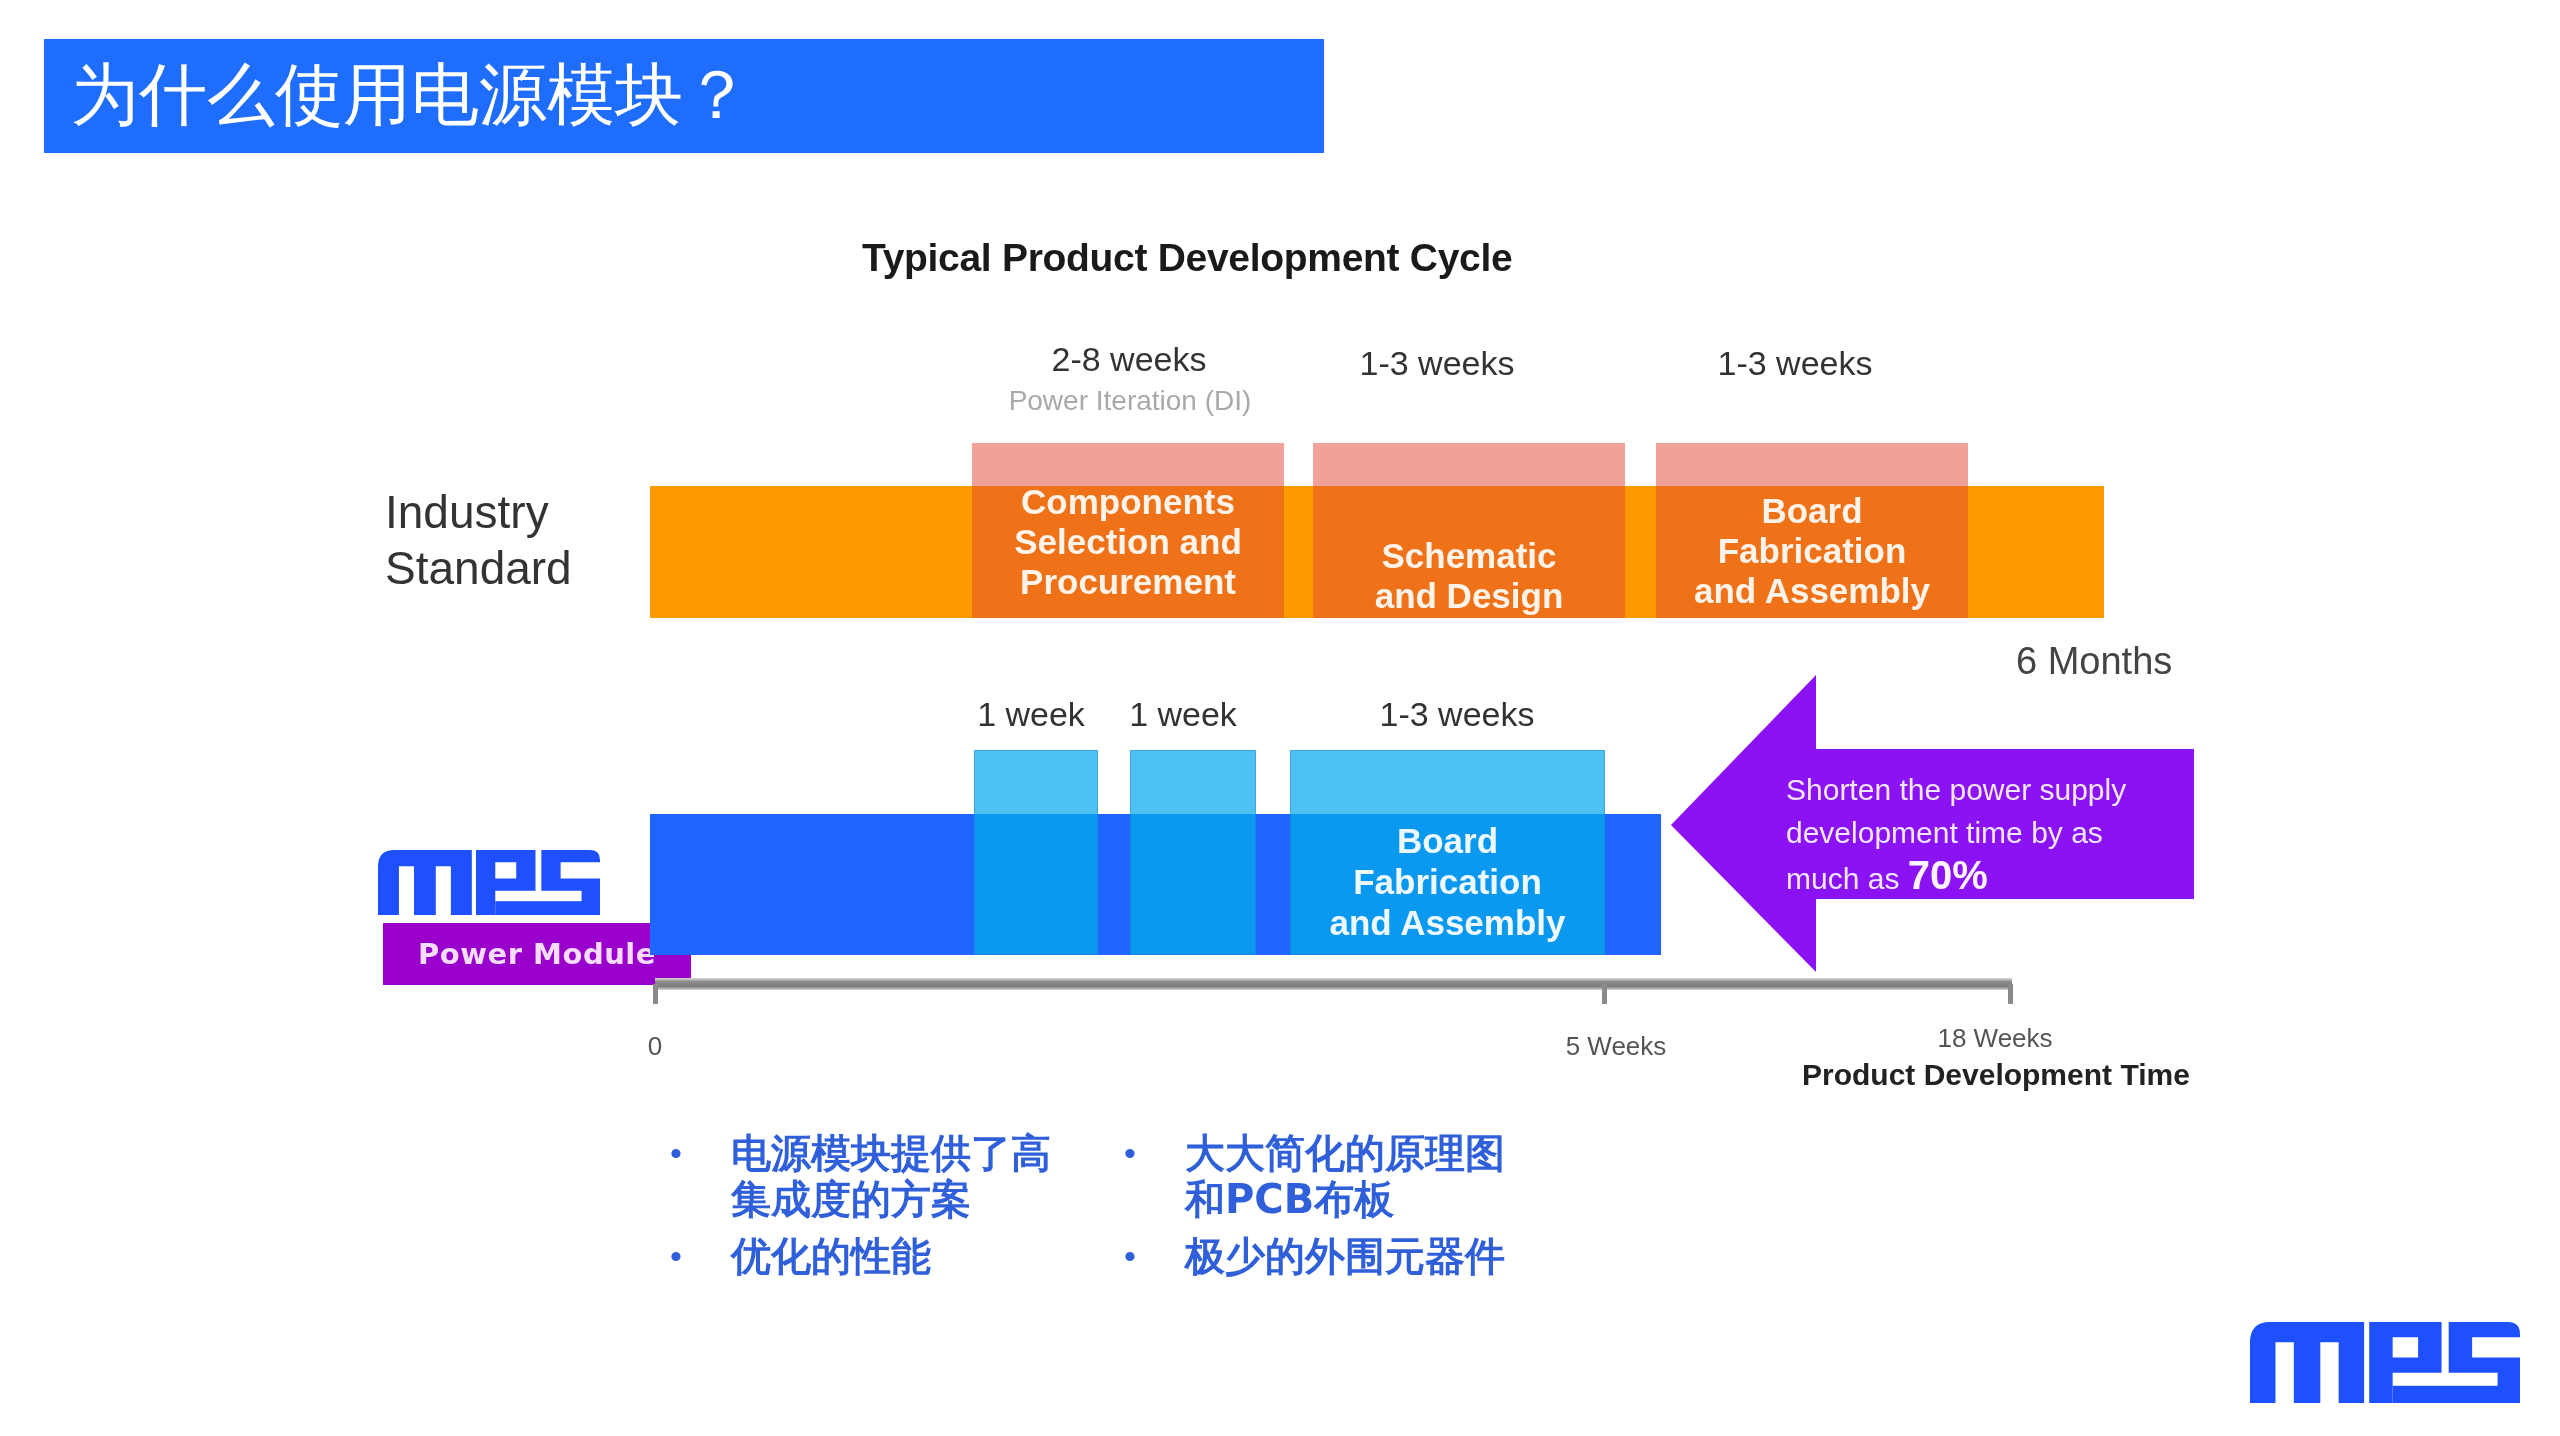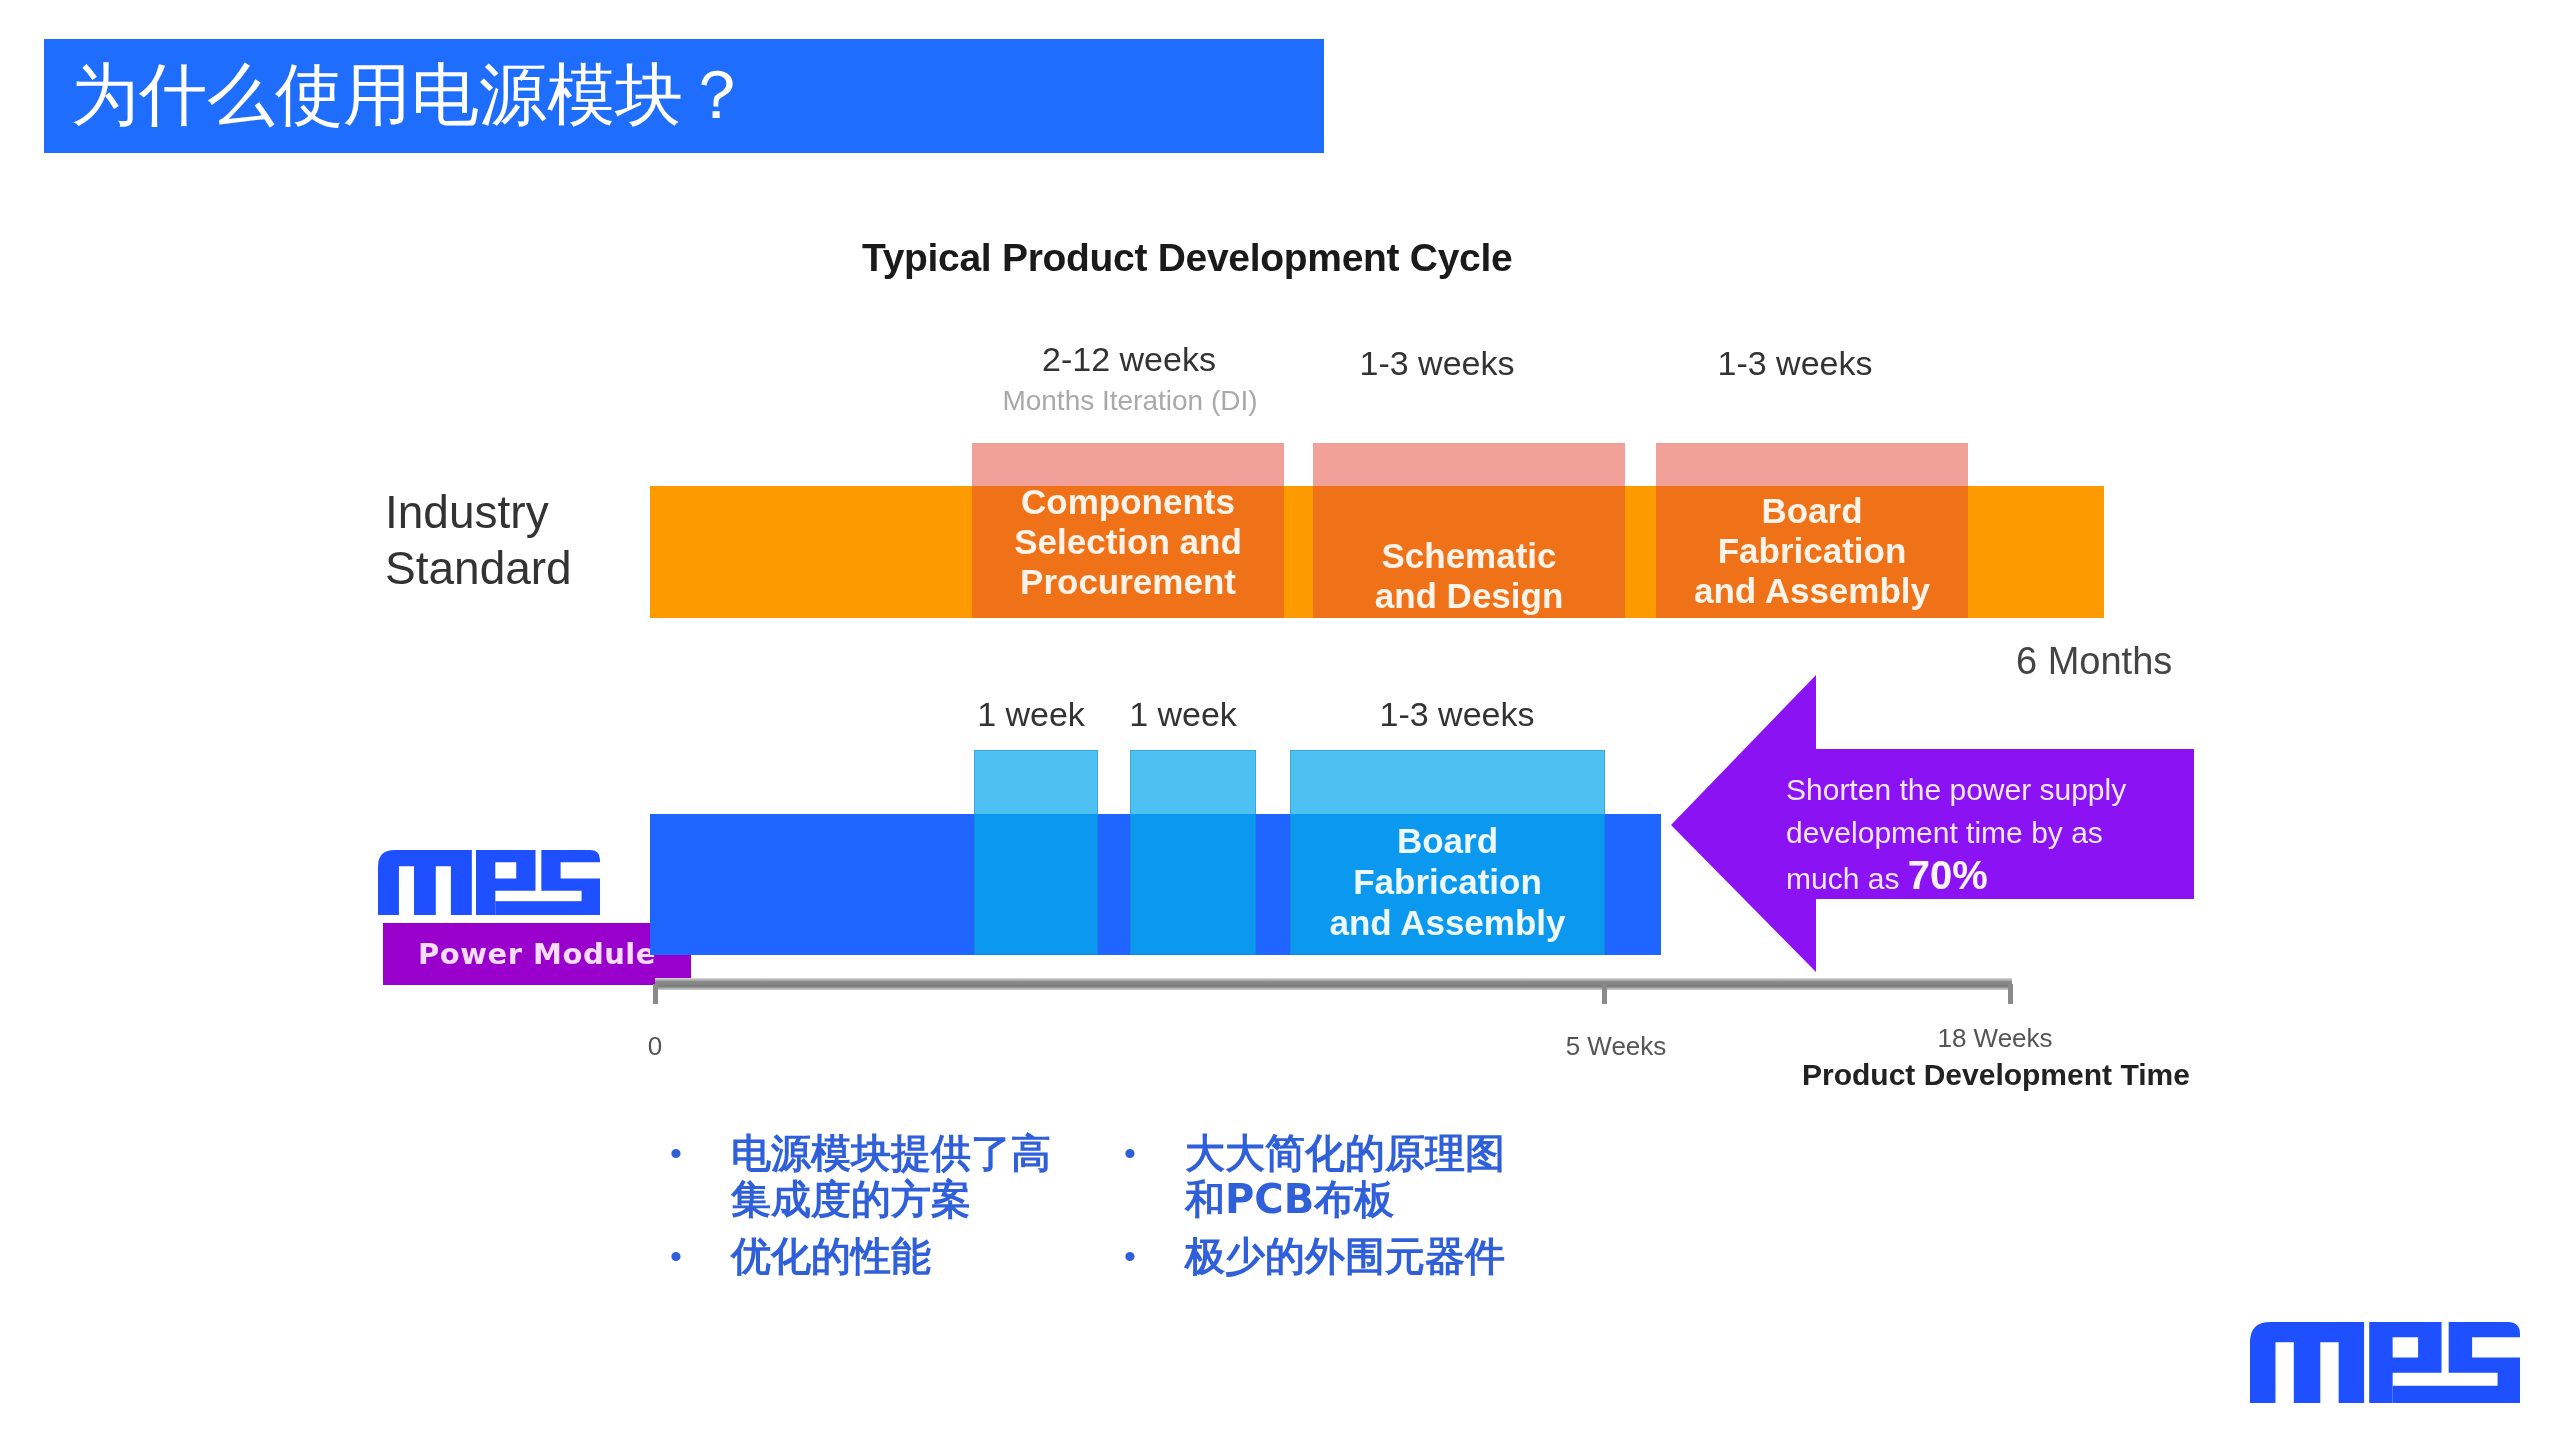--- a/index.html
+++ b/index.html
@@ -88,22 +88,22 @@
   <span class="title-text">为什么使用电源模块？</span>
 </div>
 
 <div class="chart-title">Typical Product Development Cycle</div>
 
 <div class="row-label">
   <div>Industry</div>
   <div>Standard</div>
 </div>
 
-<div class="dur" style="left:929px;top:340px;">2-12 weeks</div>
-<div class="di-note">Months Iteration (DI)</div>
+<div class="dur" style="left:929px;top:340px;">2-8 weeks</div>
+<div class="di-note">Power Iteration (DI)</div>
 <div class="dur" style="left:1237px;top:344px;">1-3 weeks</div>
 <div class="dur" style="left:1595px;top:344px;">1-3 weeks</div>
 
 <div class="bar ind-bar"></div>
 
 <div class="stage ind ind-s1">
   <div class="name">
     <div>Components</div>
     <div>Selection and</div>
     <div>Procurement</div>

